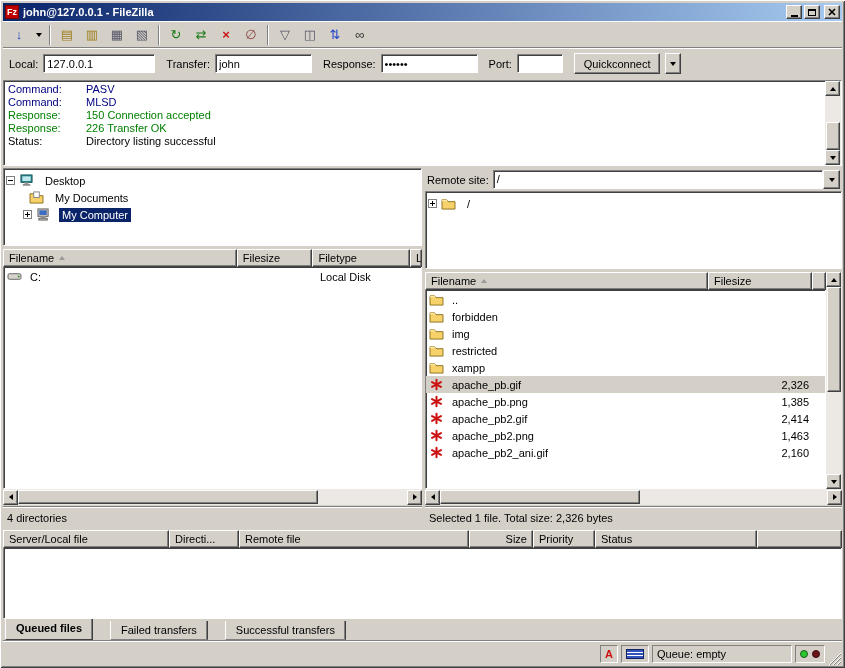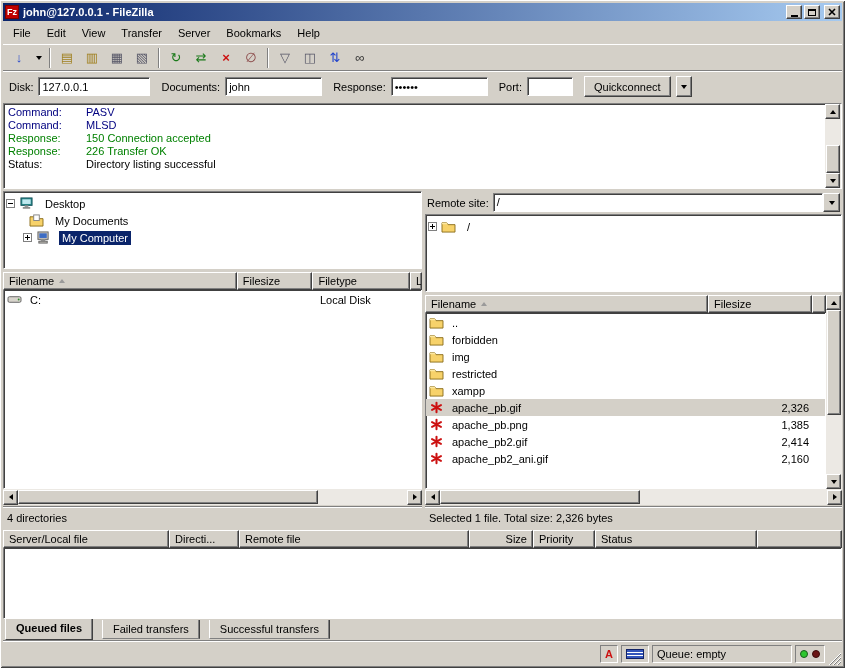--- a/index.html
+++ b/index.html
@@ -110,21 +110,21 @@
   .cname { overflow:hidden; }
   .csize { text-align:right; padding-right:8px; }
   .panestatus { height:21px; flex:0 0 21px; display:flex; align-items:center; padding:8px 4px;
     border-top:1px solid #fff; box-shadow:0 -1px 0 #808080; margin-top:2px; white-space:nowrap; overflow:hidden; }
 
   
   .queuepane { height:110px; flex:0 0 110px; display:flex; flex-direction:column; margin-top:2px; }
   .qheader { height:18px; flex:0 0 18px; display:flex; overflow:hidden; }
   .qbody { flex:1; background:#fff; border:1px solid; border-color:#808080 #fff #fff #808080;
     box-shadow: inset 1px 1px 0 #404040; border-top:none; }
-  .tabsrow { height:21px; flex:0 0 21px; display:flex; align-items:center; padding-left:2px; gap:9px; }
+  .tabsrow { height:21px; flex:0 0 21px; display:flex; align-items:flex-end; padding-left:2px; gap:17px; }
   .tab { height:19px; padding:3px 10px 0 10px; background:#d4d0c8; border:1px solid; border-color:#fff #404040 #808080 #fff;
     border-top:none; box-shadow: inset -1px 0 0 #808080; white-space:nowrap; }
   .tab.active { font-weight:bold; height:21px; border-bottom-color:#404040; }
 
   
   .statusbar { height:25px; flex:0 0 25px; display:flex; align-items:center; justify-content:flex-end; gap:3px;
     padding:2px 1px 0 2px; border-top:1px solid #808080; box-shadow: 0 1px 0 #fff inset; }
   .sbspacer { flex:1; }
   .sbcell { height:18px; display:flex; align-items:center; padding:0 4px; gap:4px;
     border:1px solid; border-color:#808080 #fff #fff #808080; }
@@ -152,29 +152,20 @@
           <span class="gmax"></span>
         </span>
       <span class="wbtn" style="margin-left:2px">
         <svg width="8" height="8">
             <path d="M1 1 L7 7 M7 1 L1 7" stroke="#000" stroke-width="1.6"></path>
           </svg>
       </span>
     </span>
   </div>
 
-  <div class="menubar">
-    <span class="menuitem">File</span>
-    <span class="menuitem">Edit</span>
-    <span class="menuitem">View</span>
-    <span class="menuitem">Transfer</span>
-    <span class="menuitem">Server</span>
-    <span class="menuitem">Bookmarks</span>
-    <span class="menuitem">Help</span>
-  </div>
 
   <div class="toolbar">
     <span class="tbtn c-blue">
         <span>↓</span>
       </span>
     <span class="tbtn tddbtn">
         <span class="tri-dn"></span>
       </span>
     <span class="tsep"></span>
     <span class="tbtn c-olive">
@@ -211,23 +202,23 @@
       </span>
     <span class="tbtn c-blue">
         <span>⇅</span>
       </span>
     <span class="tbtn c-dark">
         <span>∞</span>
       </span>
   </div>
 
   <div class="quickbar">
-    <span class="qlabel">Disk:</span>
+    <span class="qlabel">Local:</span>
     <input class="field" style="width: 112px;" value="127.0.0.1">
-    <span class="qlabel" style="margin-left:6px">Documents:</span>
+    <span class="qlabel" style="margin-left:6px">Transfer:</span>
     <input class="field" style="width: 97px;" value="john">
     <span class="qlabel" style="margin-left:6px">Response:</span>
     <input class="field" style="width: 97px;" value="••••••">
     <span class="qlabel" style="margin-left:6px">Port:</span>
     <input class="field" style="width: 46px;" value="">
     <button class="qbtn" style="margin-left:6px">Quickconnect</button>
     <span class="qdd">
         <span class="tri-dn"></span>
       </span>
   </div>
@@ -463,20 +454,33 @@
                   <svg class="fi" viewBox="0 0 16 14">
                     <g stroke="#cc1111" stroke-width="2.2" stroke-linecap="round">
                       <path d="M8 2v10"></path>
                       <path d="M3.2 4.5l9.6 5"></path>
                       <path d="M12.8 4.5l-9.6 5"></path>
                     </g>
                   </svg>
                 </span>
               <span class="cname" style="width:261px">apache_pb2.gif</span>
               <span class="csize" style="width:104px">2,414</span>
+            </div>
+            <div class="lrow">
+              <span class="ticon">
+                  <svg class="fi" viewBox="0 0 16 14">
+                    <g stroke="#cc1111" stroke-width="2.2" stroke-linecap="round">
+                      <path d="M8 2v10"></path>
+                      <path d="M3.2 4.5l9.6 5"></path>
+                      <path d="M12.8 4.5l-9.6 5"></path>
+                    </g>
+                  </svg>
+                </span>
+              <span class="cname" style="width:261px">apache_pb2.png</span>
+              <span class="csize" style="width:104px">1,463</span>
             </div>
             <div class="lrow">
               <span class="ticon">
                   <svg class="fi" viewBox="0 0 16 14">
                     <g stroke="#cc1111" stroke-width="2.2" stroke-linecap="round">
                       <path d="M8 2v10"></path>
                       <path d="M3.2 4.5l9.6 5"></path>
                       <path d="M12.8 4.5l-9.6 5"></path>
                     </g>
                   </svg>

